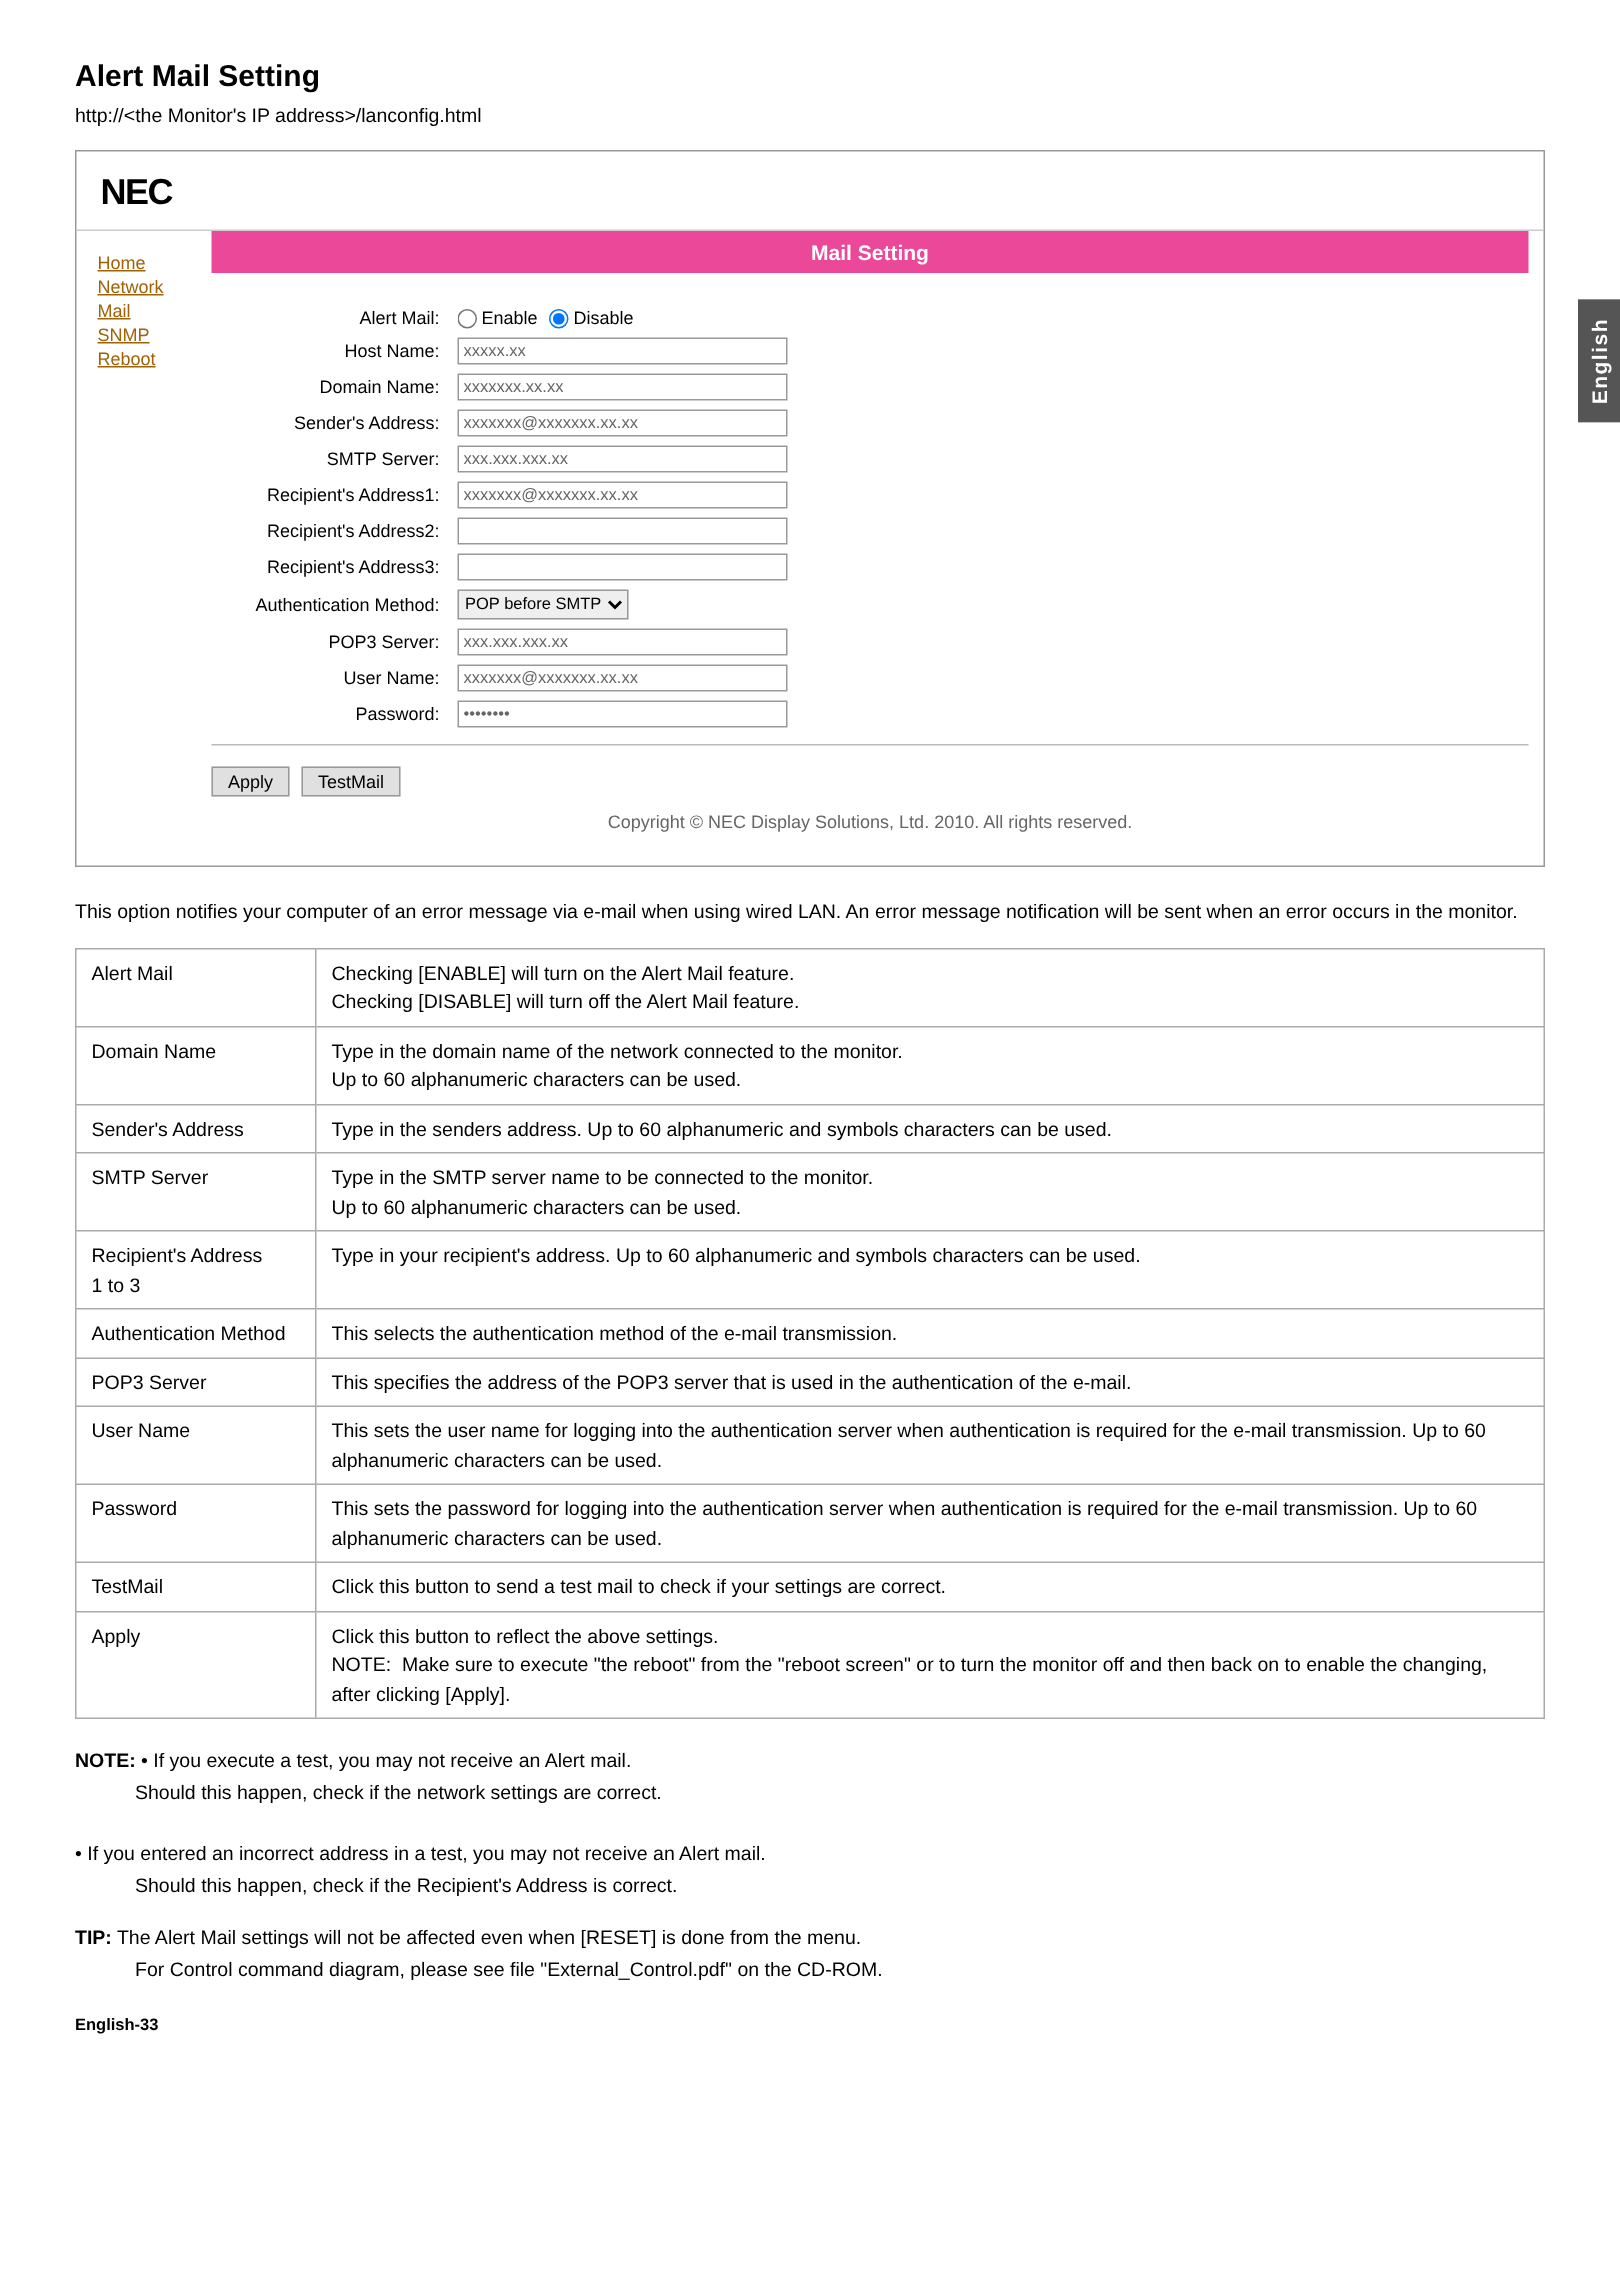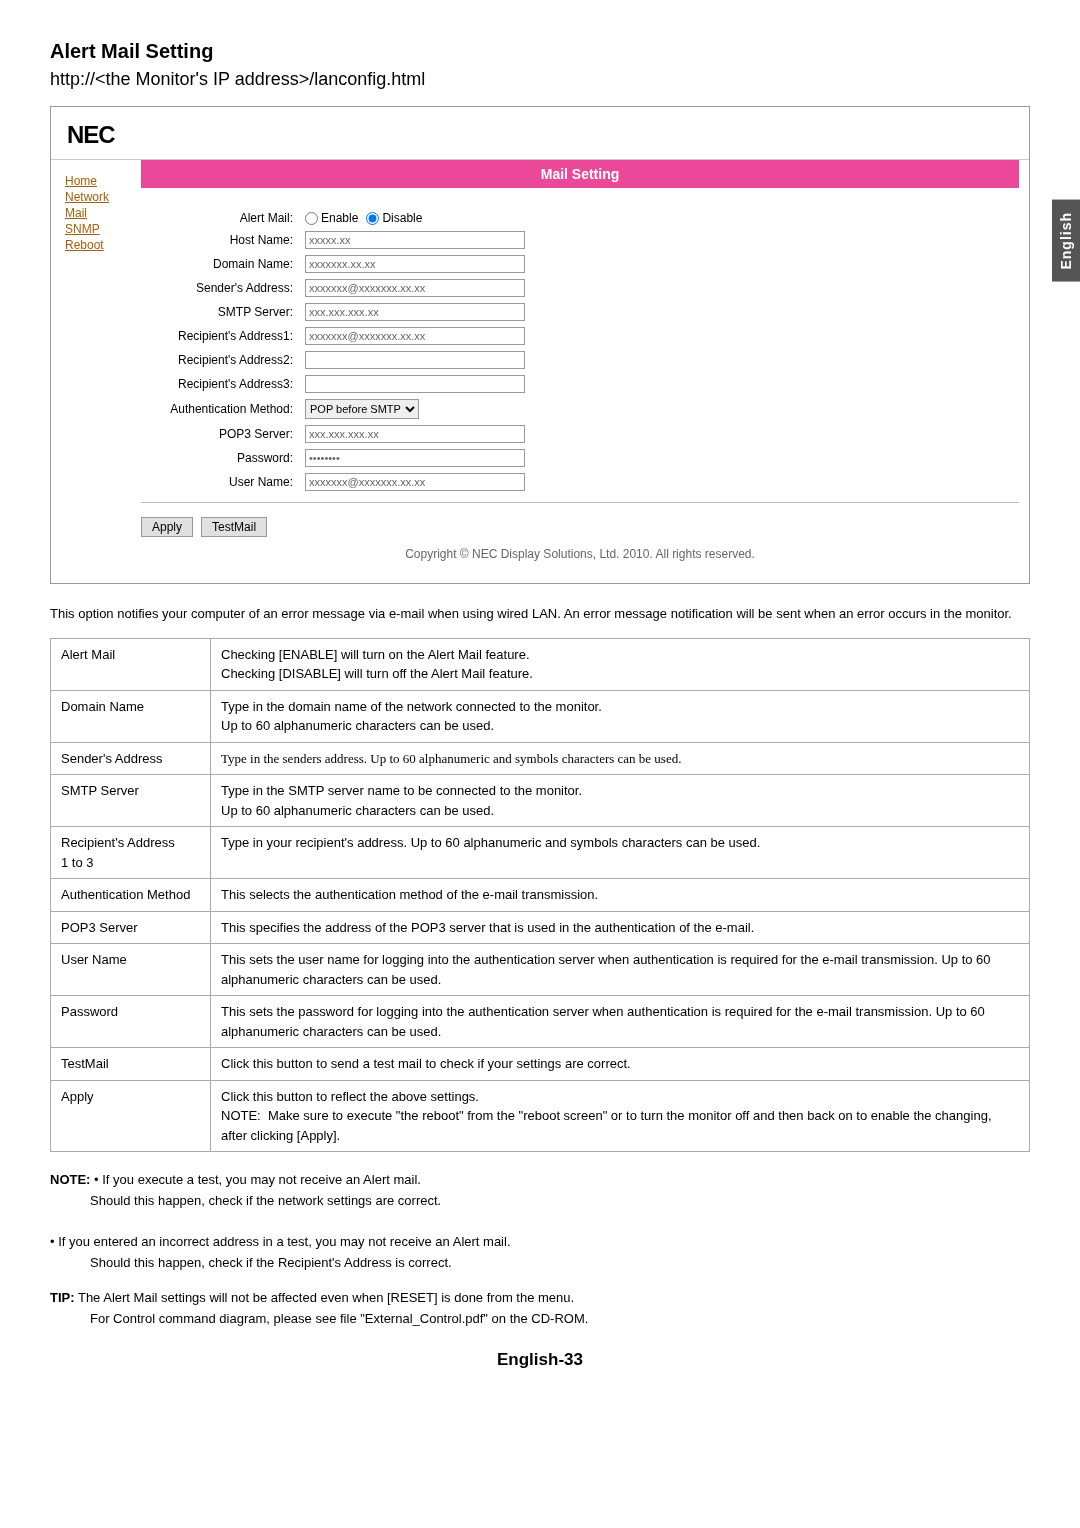--- a/index.html
+++ b/index.html
@@ -30,21 +30,21 @@
       letter-spacing: 1px;
     }
 
     h1.page-title {
       font-size: 20px;
       font-weight: bold;
       margin-bottom: 6px;
     }
 
     .url-text {
-      font-size: 18px;
+      font-size: 13px;
       margin-bottom: 16px;
       color: #000;
     }
 
     
     .browser-mockup {
       border: 1px solid #999;
       padding: 0;
       margin-bottom: 20px;
       background: #fff;
@@ -219,23 +219,23 @@
       font-size: 13px;
       line-height: 1.6;
       margin-bottom: 20px;
     }
 
     .tip-label {
       font-weight: bold;
     }
 
     .page-number {
-      text-align: center;
-      font-weight: bold;
-      font-size: 17px;
+      text-align: left;
+      font-weight: bold;
+      font-size: 11px;
       margin-top: 10px;
     }
 
     .indent {
       margin-left: 40px;
       display: block;
     }
   </style>
 </head>
 <body>
@@ -316,26 +316,26 @@
             <select>
               <option>POP before SMTP</option>
             </select>
           </td>
         </tr>
         <tr>
           <td class="label-cell">POP3 Server:</td>
           <td><input type="text" value="xxx.xxx.xxx.xx" style=""></td>
         </tr>
         <tr>
+          <td class="label-cell">User Name:</td>
+          <td><input type="text" value="xxxxxxx@xxxxxxx.xx.xx" style=""></td>
+        </tr>
+        <tr>
           <td class="label-cell">Password:</td>
           <td><input type="password" value="••••••••" style=""></td>
-        </tr>
-        <tr>
-          <td class="label-cell">User Name:</td>
-          <td><input type="text" value="xxxxxxx@xxxxxxx.xx.xx" style=""></td>
         </tr>
       </tbody>
         </table>
 
       <hr class="form-divider">
 
       <div class="form-buttons">
         <button>Apply</button>
         <button>TestMail</button>
       </div>
@@ -354,21 +354,21 @@
         <td style="white-space: pre-wrap;">Checking [ENABLE] will turn on the Alert Mail feature.
 Checking [DISABLE] will turn off the Alert Mail feature.</td>
       </tr>
       <tr>
         <td style="white-space: pre-wrap;">Domain Name</td>
         <td style="white-space: pre-wrap;">Type in the domain name of the network connected to the monitor.
 Up to 60 alphanumeric characters can be used.</td>
       </tr>
       <tr>
         <td style="white-space: pre-wrap;">Sender's Address</td>
-        <td style="white-space: pre-wrap; font-family: Liberation Serif, serif;">Type in the senders address. Up to 60 alphanumeric and symbols characters can be used.</td>
+        <td style="white-space: pre-wrap;">Type in the senders address. Up to 60 alphanumeric and symbols characters can be used.</td>
       </tr>
       <tr>
         <td style="white-space: pre-wrap;">SMTP Server</td>
         <td style="white-space: pre-wrap;">Type in the SMTP server name to be connected to the monitor.
 Up to 60 alphanumeric characters can be used.</td>
       </tr>
       <tr>
         <td style="white-space: pre-wrap;">Recipient's Address
 1 to 3</td>
         <td style="white-space: pre-wrap;">Type in your recipient's address. Up to 60 alphanumeric and symbols characters can be used.</td>

